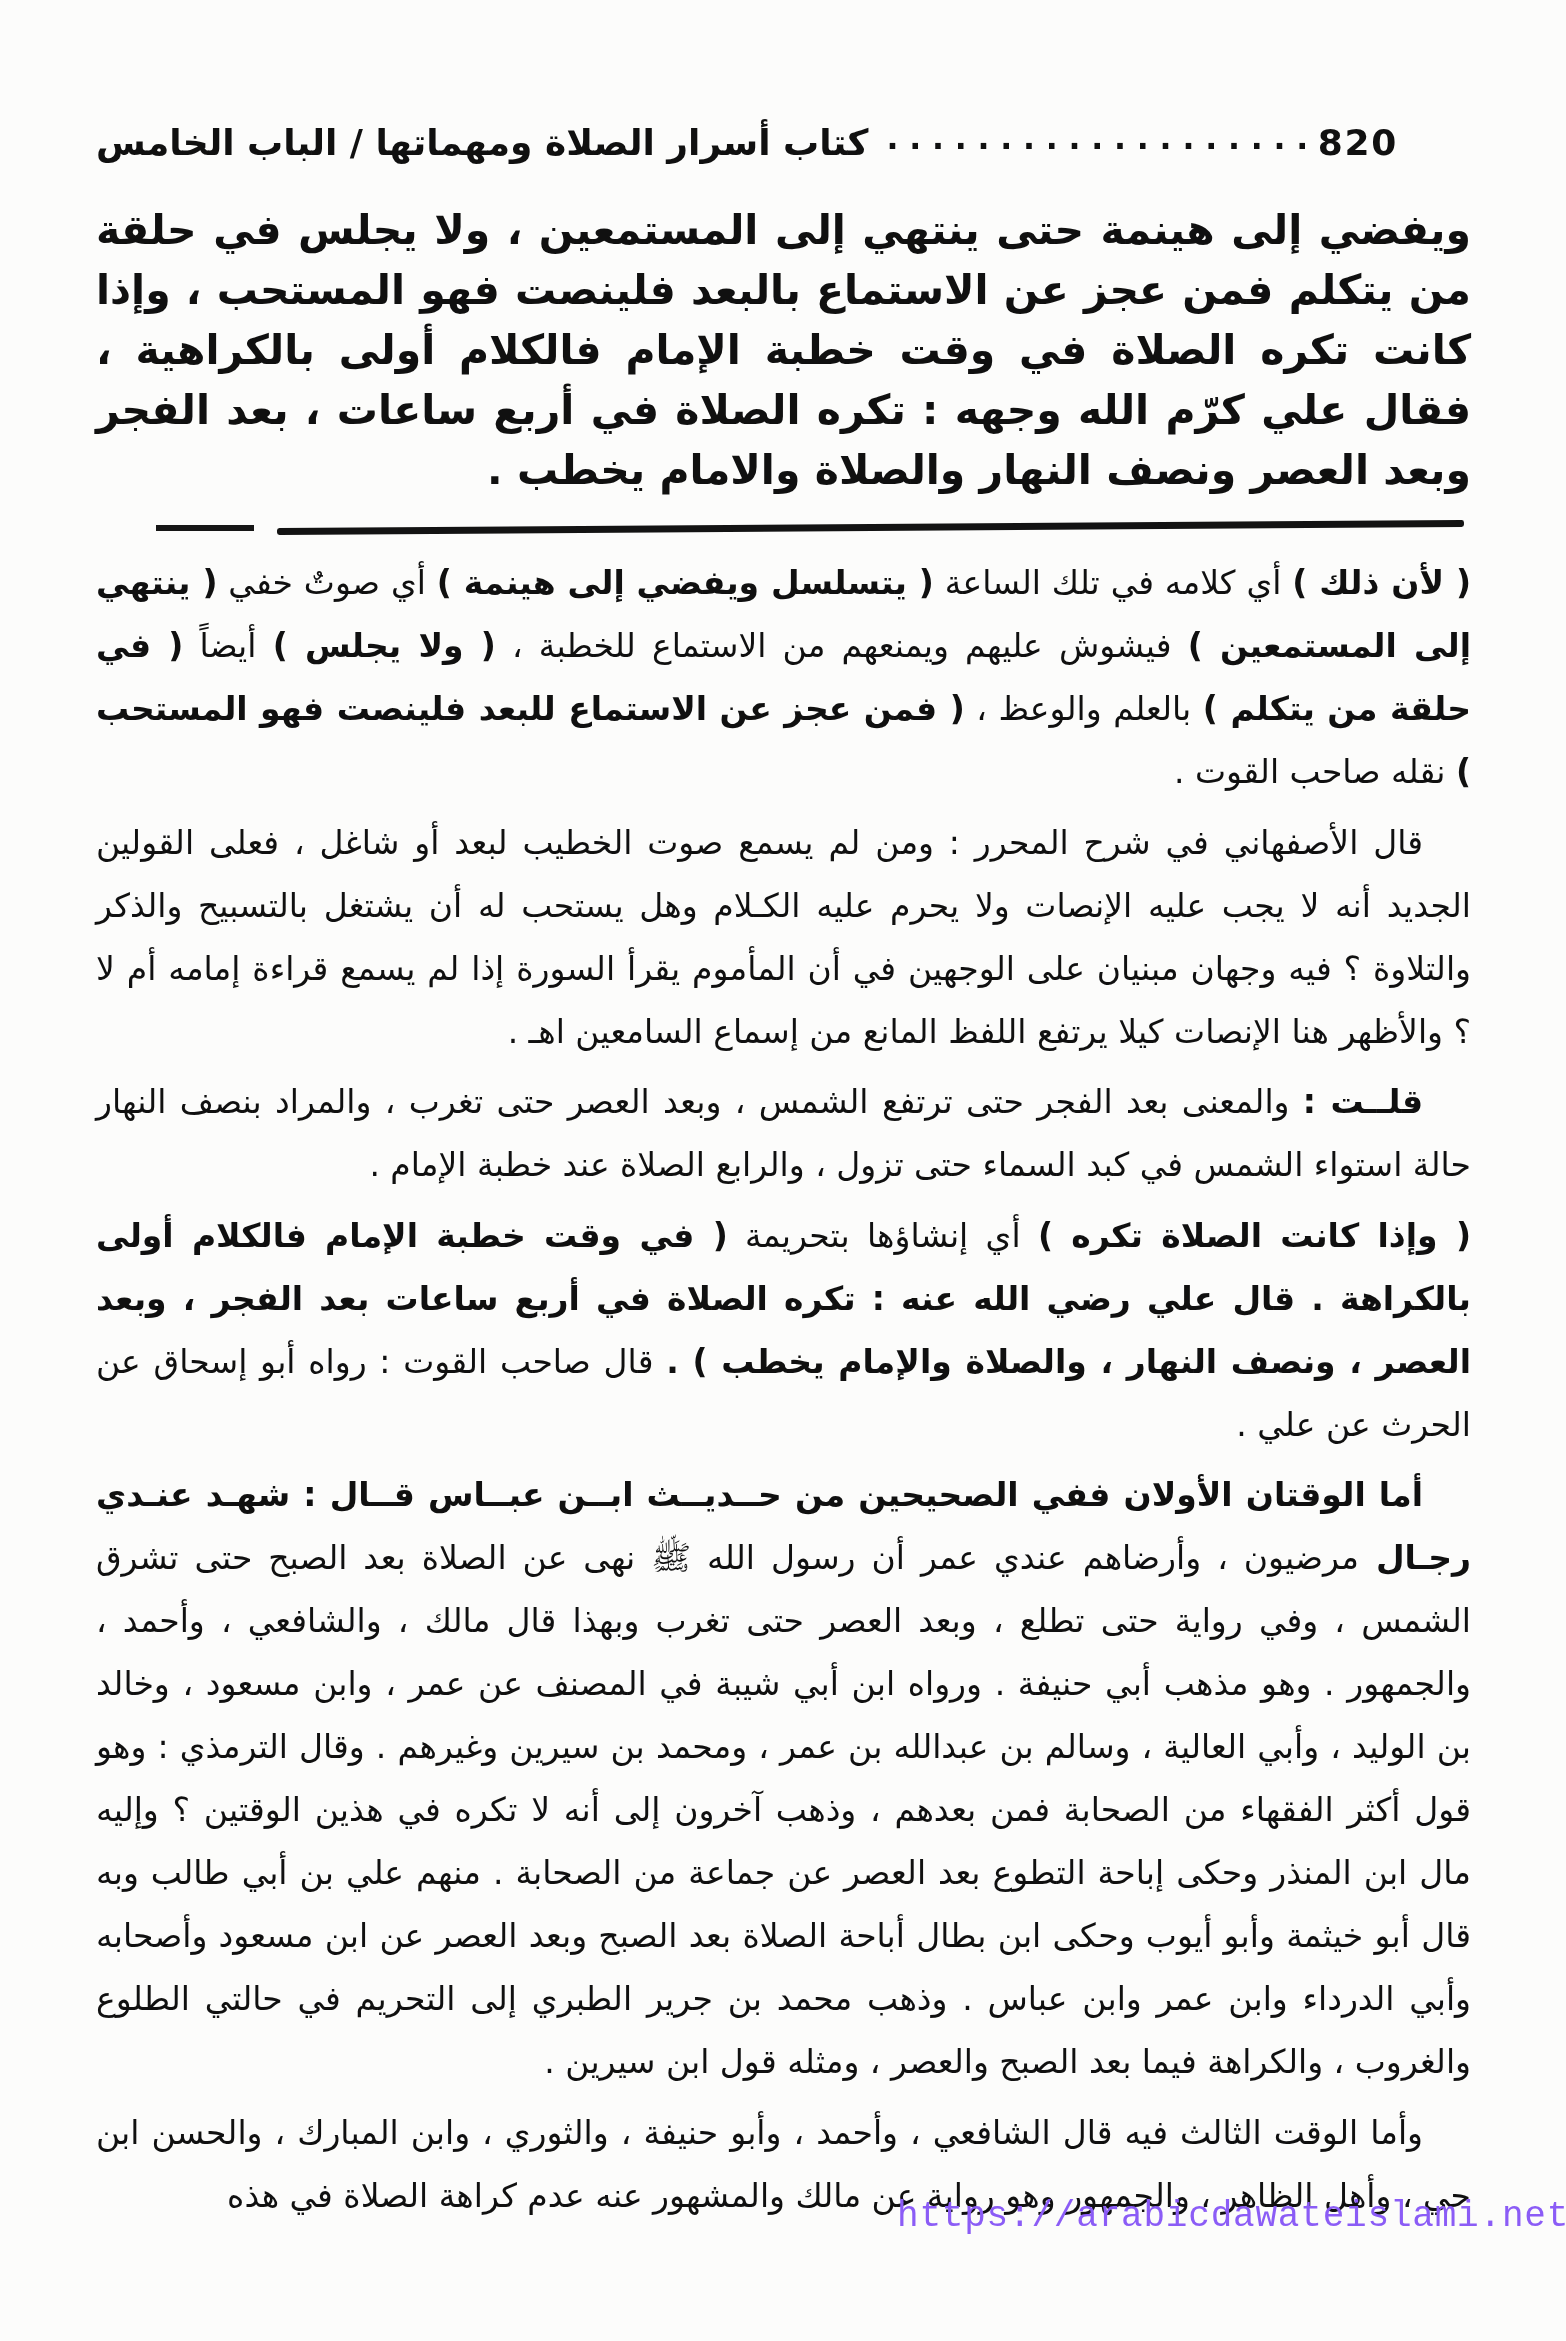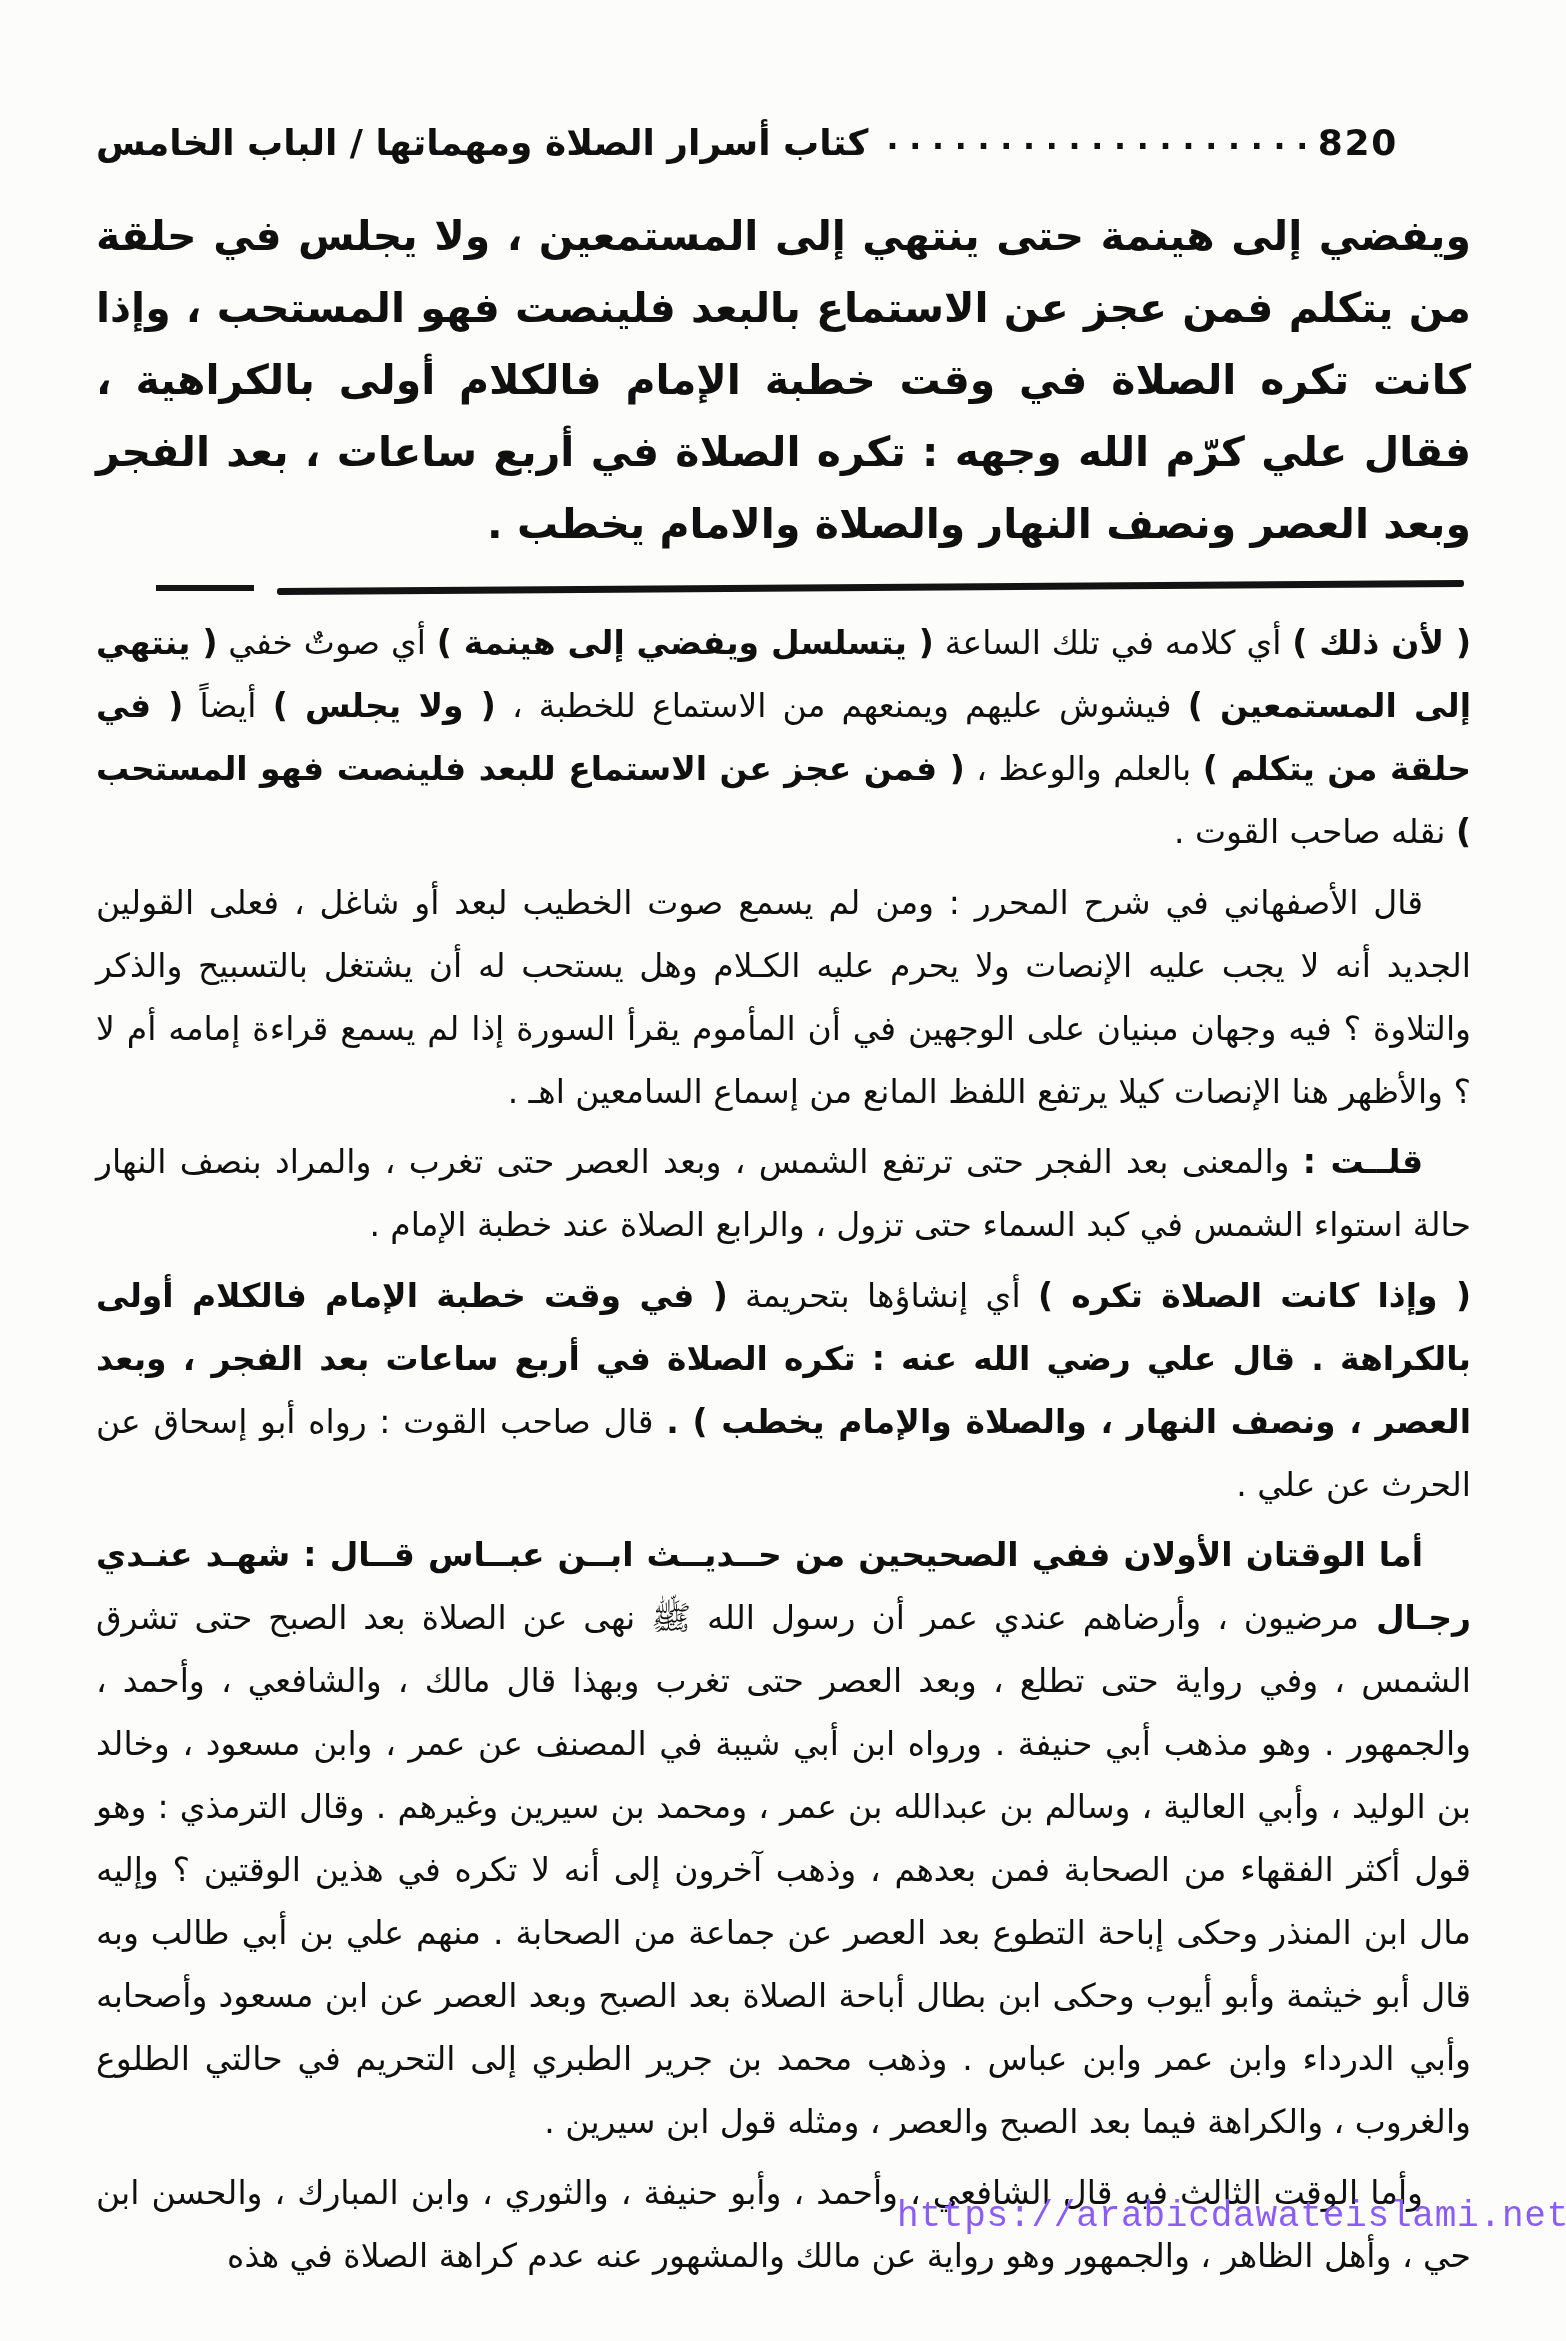--- a/index.html
+++ b/index.html
@@ -44,21 +44,21 @@
   
   .text-body { margin-top: 28px; }
   .para {
     margin: 0 0 8.3px 0;
     text-align: justify;
     text-justify: inter-word;
   }
   .para.matn {
     font-size: 41px;
     font-weight: bold;
-    line-height: 72px;
+    line-height: 60px;
     margin-bottom: 0;
   }
   .para.sharh {
     font-size: 33px;
     line-height: 63px;
     margin-bottom: 7.5px;
   }
   .para.indent { text-indent: 48px; }
   .run.b { font-weight: bold; }
   .run.r { font-weight: normal; }

